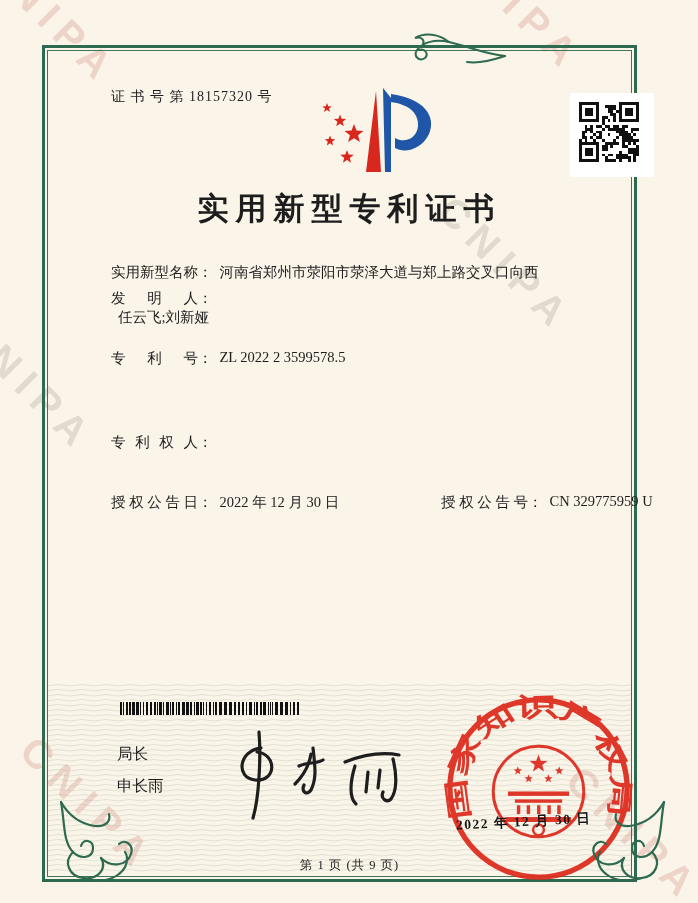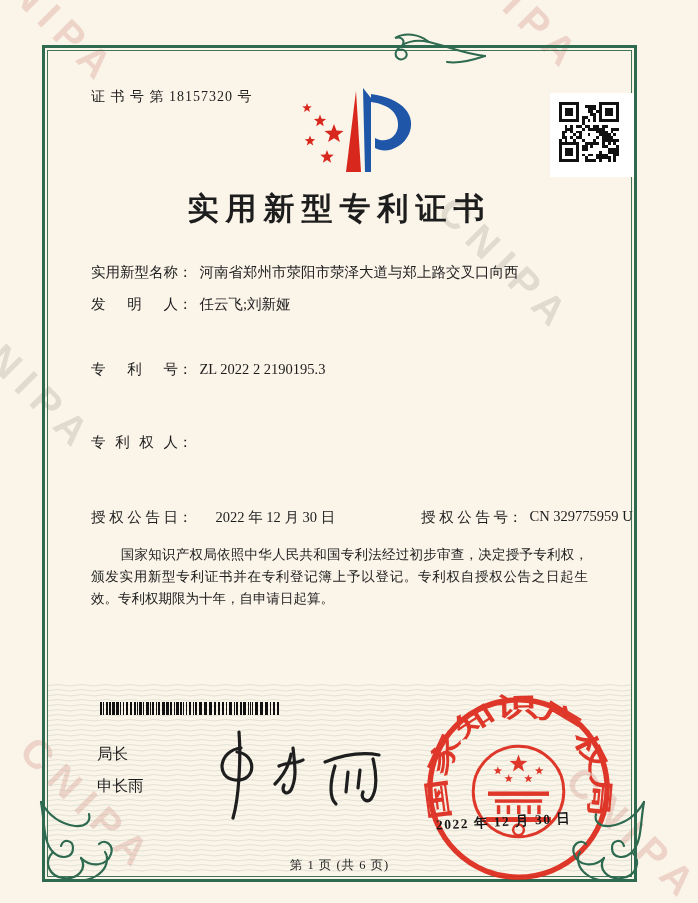--- a/index.html
+++ b/index.html
@@ -13,30 +13,30 @@
     font-weight:bold;font-size:40px;letter-spacing:10px;transform:rotate(45deg);
     user-select:none;white-space:nowrap;
   }
   .wm-pink{color:rgba(219,160,148,.38);}
   .wm-gray{color:rgba(158,152,140,.28);}
   .frame{
     position:absolute;left:42px;top:45px;width:589px;height:831px;
     border:3px solid #2e6a50;z-index:1;
   }
   .frame-inner{position:absolute;inset:2px;border:1px solid #417459;}
-  .content{position:absolute;inset:0;}
+  .content{position:absolute;inset:0;margin-left:20px;}
   .waves{position:absolute;left:1px;bottom:1px;z-index:0;}
   .cert-no{position:absolute;left:46px;top:40px;font-size:14px;letter-spacing:1px;z-index:2;}
   .logo{position:absolute;left:240px;top:38px;z-index:2;}
   .qr-box{position:absolute;left:505px;top:45px;width:78px;height:78px;background:#fff;padding:3px;z-index:2;}
   .title{
     position:absolute;left:0;top:140px;width:100%;text-align:center;z-index:2;
     font-size:31px;font-weight:bold;letter-spacing:7px;
   }
-  .frow{position:absolute;left:46px;font-size:14.5px;z-index:2;display:flex;align-items:center;}
+  .frow{position:absolute;left:46px;font-size:14.5px;z-index:2;display:flex;align-items:flex-start;}
   .lblwrap{white-space:nowrap;flex:0 0 auto;}
   .flabel{display:inline-block;width:87px;text-align:justify;text-align-last:justify;}
   .fvalue{margin-left:7px;}
   .addr-value{display:inline-block;width:408px;line-height:1.85;vertical-align:top;}
   .pair2{position:absolute;left:330px;top:0;display:flex;white-space:nowrap;font-family:Liberation Serif, serif;}
   .paras{
     position:absolute;left:46px;top:496px;width:497px;z-index:2;
     font-size:13.5px;line-height:1.63;text-align:justify;
   }
   .paras p{margin:0;text-indent:2.2em;}
@@ -391,42 +391,41 @@
           <rect x="21" y="22" width="1" height="1" fill="#111"></rect>
         </svg>
     </div>
 
     <div class="title">实用新型专利证书</div>
 
     <div class="frow" style="top:215px;">
       <span class="lblwrap"><span class="flabel">实用新型名称</span><span>：</span></span>
       <span class="fvalue">河南省郑州市荥阳市荥泽大道与郑上路交叉口向西</span>
     </div>
-    <div class="frow" style="top:247px;">
+    <div class="frow" style="top:241px;flex-direction:column;">
       <span class="lblwrap"><span class="flabel">发明人</span><span>：</span></span>
       <span class="fvalue">任云飞;刘新娅</span>
     </div>
-    <div class="frow" style="top:312px;">
+    <div class="frow" style="top:301px;">
       <span class="lblwrap"><span class="flabel">专利号</span><span>：</span></span>
-      <span class="fvalue">ZL 2022 2 2190195.3</span>
+      <span class="fvalue">ZL 2022 2 3599578.5</span>
     </div>
     <div class="frow" style="top:385px;gap:41px;">
       <span class="lblwrap"><span class="flabel">专利权人</span><span>：</span></span>
     </div>
-    <div class="frow" style="top:460px;width:497px;gap:16px;">
+    <div class="frow" style="top:445px;width:497px;">
       <span class="lblwrap"><span class="flabel">授权公告日</span><span>：</span></span>
       <span class="fvalue">2022 年 12 月 30 日</span>
       <span class="pair2">
         <span class="lblwrap"><span class="flabel">授权公告号</span><span>：</span></span>
         <span class="fvalue">CN 329775959 U</span>
       </span>
     </div>
 
     <div class="paras">
-      <p>国家知识产权局依照中华人民共和国专利法经过初步审查，决定授予专利权，颁发实用新型专利证书并在专利登记簿上予以登记。专利权自授权公告之日起生效。专利权期限为十年，自申请日起算。</p>
     </div>
 
     <svg id="bc" class="barcode" width="182" height="13">
         <rect x="0" y="0" width="2" height="13" fill="#111"></rect>
         <rect x="3" y="0" width="1" height="13" fill="#111"></rect>
         <rect x="6" y="0" width="2" height="13" fill="#111"></rect>
         <rect x="9" y="0" width="2" height="13" fill="#111"></rect>
         <rect x="12" y="0" width="3" height="13" fill="#111"></rect>
         <rect x="16" y="0" width="3" height="13" fill="#111"></rect>
         <rect x="20" y="0" width="1" height="13" fill="#111"></rect>
@@ -517,15 +516,15 @@
         <rect x="85" y="114" width="3.5" height="9"></rect>
         <rect x="95.5" y="114" width="3.5" height="9"></rect>
         <rect x="106" y="114" width="3.5" height="9"></rect>
         <rect x="116" y="114" width="3.5" height="9"></rect>
         <rect x="64" y="126" width="66" height="5"></rect>
         <circle cx="97" cy="139" r="5.5" fill="none" stroke="#dd2a1c" stroke-width="2.5"></circle>
       </g>
     </svg>
     <div class="seal-date">2022 年 12 月 30 日</div>
 
-    <div class="footer">第 1 页 (共 6 页)</div>
+    <div class="footer">第 1 页 (共 9 页)</div>
   </div>
 </div>
 
 </body></html>

